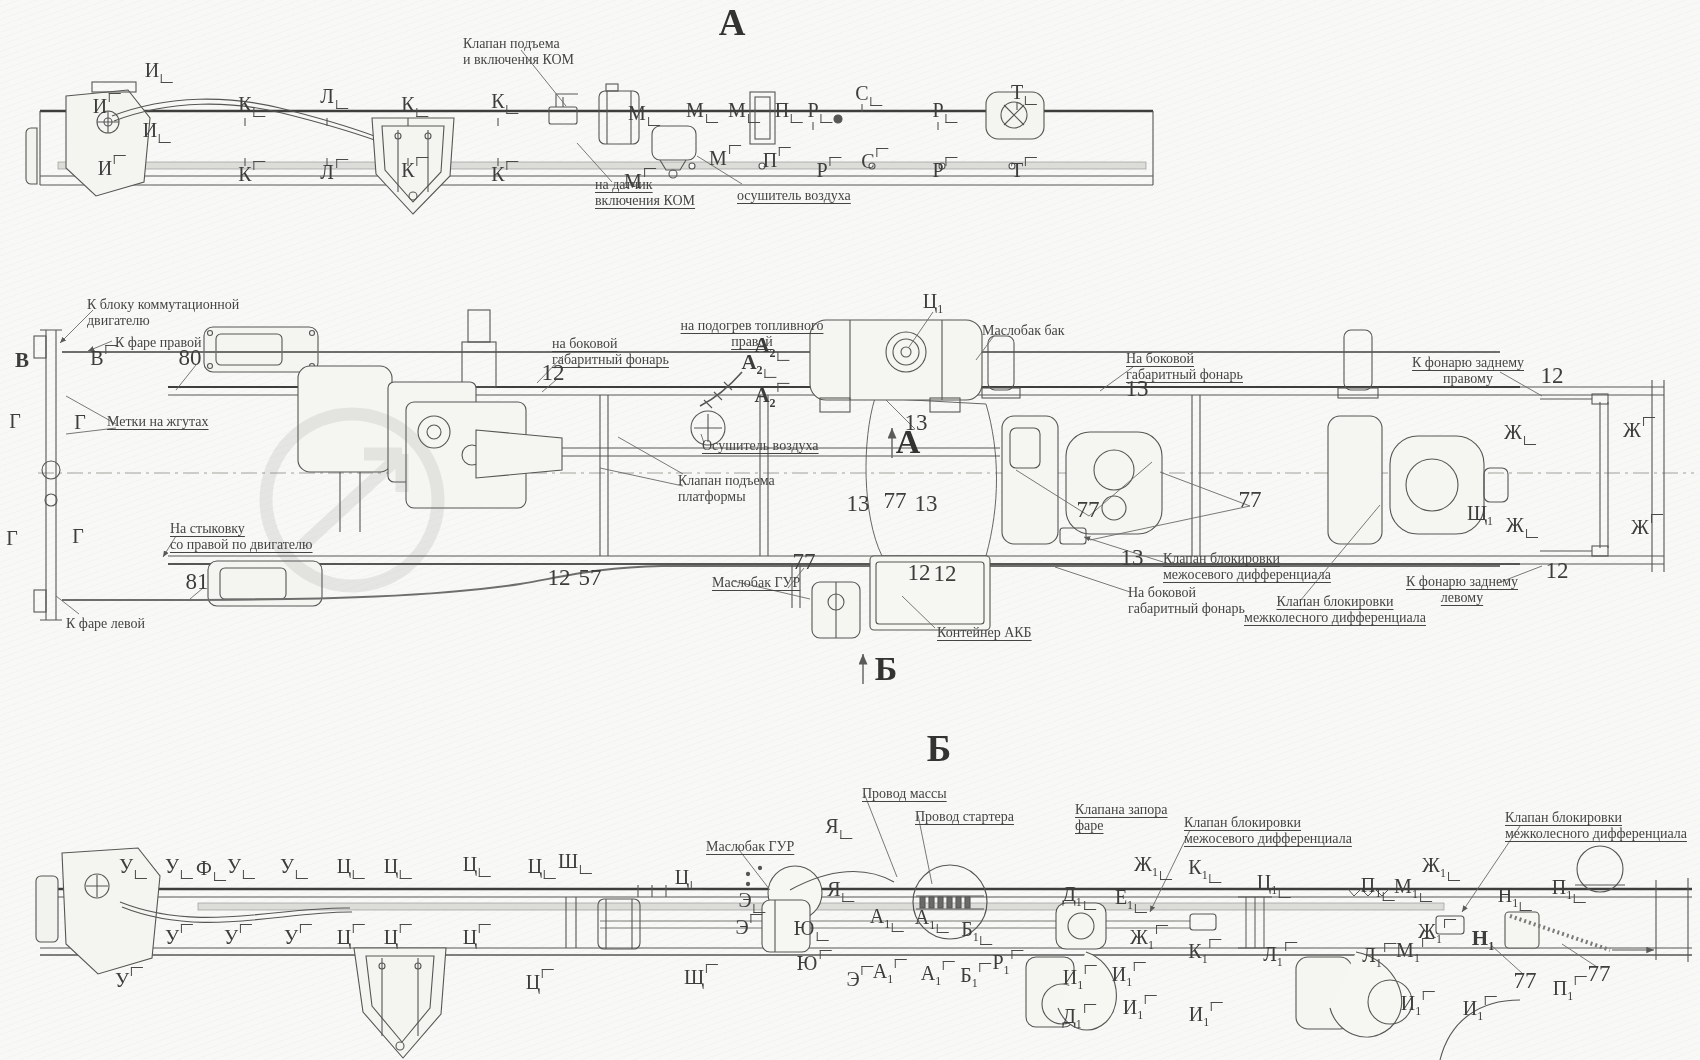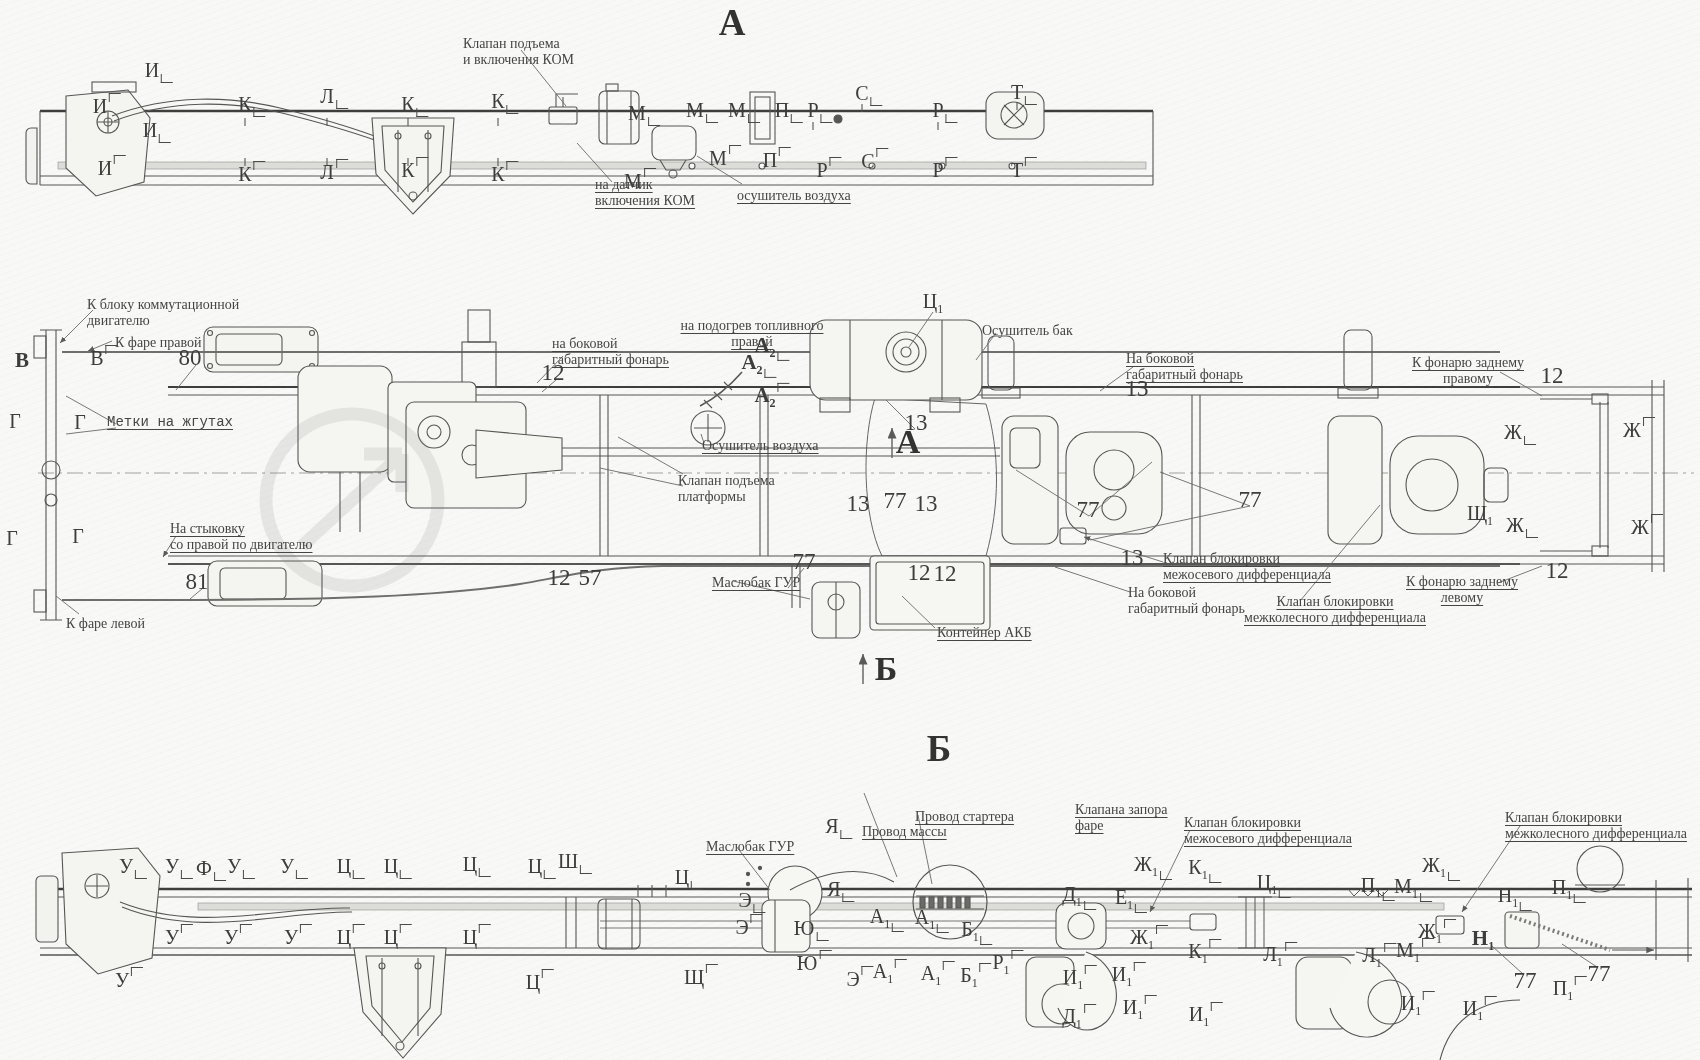--- a/index.html
+++ b/index.html
@@ -265,33 +265,33 @@
       <div class="ann u" style="left: 737px; top: 188px;">
         <div>осушитель воздуха</div>
       </div>
       <div class="ann" style="left: 74px; top: 297px; margin-left: 13px;">
         <div>К блоку коммутационной</div>
         <div>двигателю</div>
       </div>
       <div class="ann" style="left: 115px; top: 335px;">
         <div>К фаре правой</div>
       </div>
-      <div class="ann u" style="left: 107px; top: 414px; font-family: Liberation Mono, monospace;">
+      <div class="ann u" style="left: 107px; top: 414px;">
         <div>Метки на жгутах</div>
       </div>
       <div class="ann u" style="left: 552px; top: 336px;">
         <div>на боковой</div>
         <div>габаритный фонарь</div>
       </div>
       <div class="ann u ctr" style="left: 752px; top: 318px;">
         <div>на подогрев топливного</div>
         <div>правой</div>
       </div>
       <div class="ann" style="left: 982px; top: 323px;">
-        <div>Осушитель бак</div>
+        <div>Маслобак бак</div>
       </div>
       <div class="ann u" style="left: 1126px; top: 351px;">
         <div>На боковой</div>
         <div>габаритный фонарь</div>
       </div>
       <div class="ann u ctr" style="left: 1468px; top: 355px;">
         <div>К фонарю заднему</div>
         <div>правому</div>
       </div>
       <div class="ann u" style="left: 702px; top: 438px;">
@@ -323,21 +323,21 @@
         <div>К фонарю заднему</div>
         <div>левому</div>
       </div>
       <div class="ann u" style="left: 170px; top: 521px;">
         <div>На стыковку</div>
         <div>со правой по двигателю</div>
       </div>
       <div class="ann" style="left: 66px; top: 616px;">
         <div>К фаре левой</div>
       </div>
-      <div class="ann u" style="left: 862px; top: 824px;">
+      <div class="ann u" style="left: 862px; top: 786px;">
         <div>Провод массы</div>
       </div>
       <div class="ann u" style="left: 915px; top: 809px;">
         <div>Провод стартера</div>
       </div>
       <div class="ann u" style="left: 1075px; top: 802px;">
         <div>Клапана запора</div>
         <div>фаре</div>
       </div>
       <div class="ann u" style="left: 1184px; top: 815px;">

